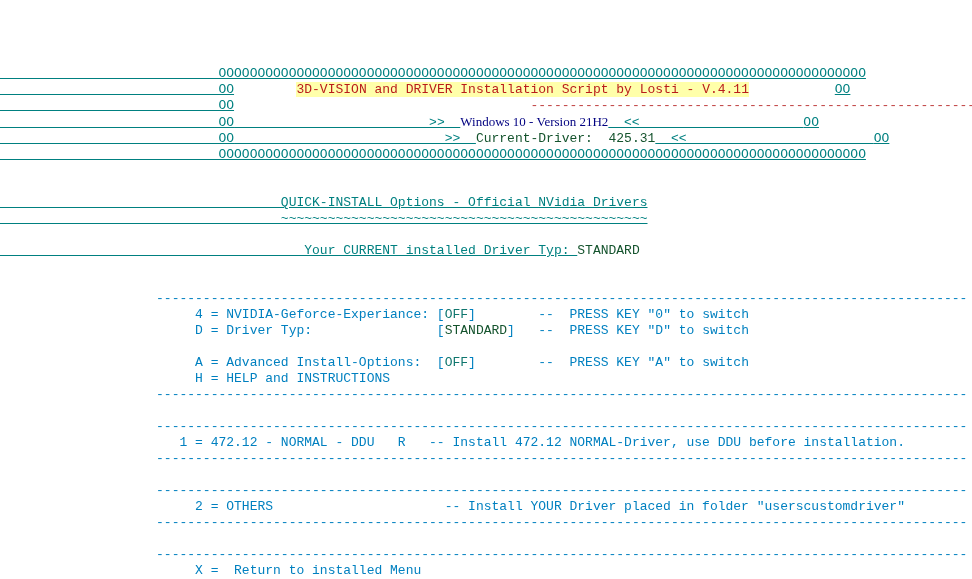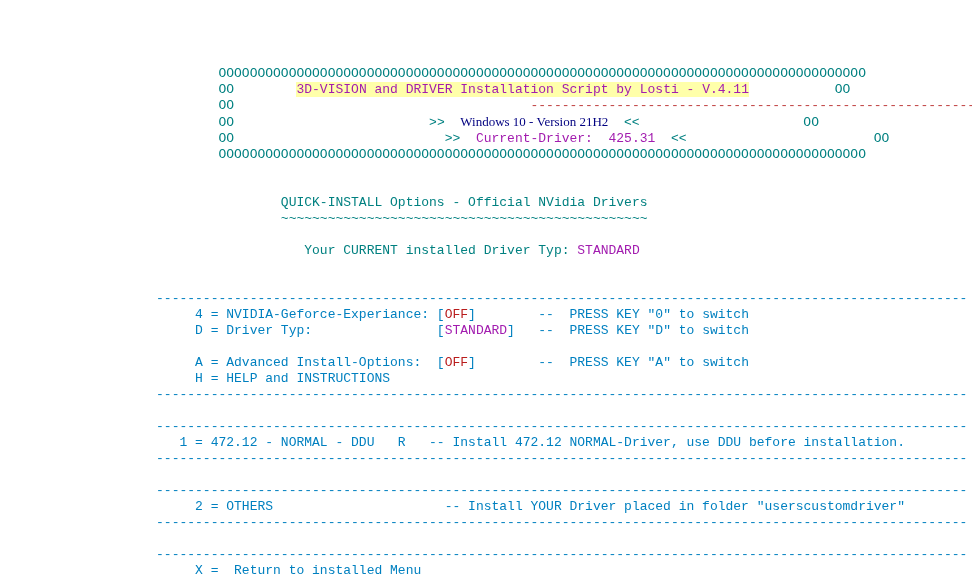--- a/index.html
+++ b/index.html
@@ -5,28 +5,28 @@
     * { margin: 0; padding: 0; box-sizing: border-box; }
     body {
       background: #ffffff;
       font-family: 'Consolas', 'Courier New', monospace;
       font-size: 13px;
       line-height: 16px;
       color: #0080c0;
       white-space: pre;
       padding: 2px 0;
     }
-    .teal { color: #008080; }
-    .green { color: #a21caf; }
-    .red { color: #b91c1c; }
+    .teal { color: #008080; text-decoration: underline; }
+    .green { color: #14532d; }
+    .red { color: #0f766e; }
     .blue { color: #0080c0; }
     .navy { color: #000080; font-family: Liberation Serif, serif; }
     .hl-title {
       background: #ffffaa;
-      color: #a21caf;
+      color: #b91c1c;
     }
     .dash-under {
       color: #c04040;
     }
   </style>
 </head>
 <body>
 
 
 

